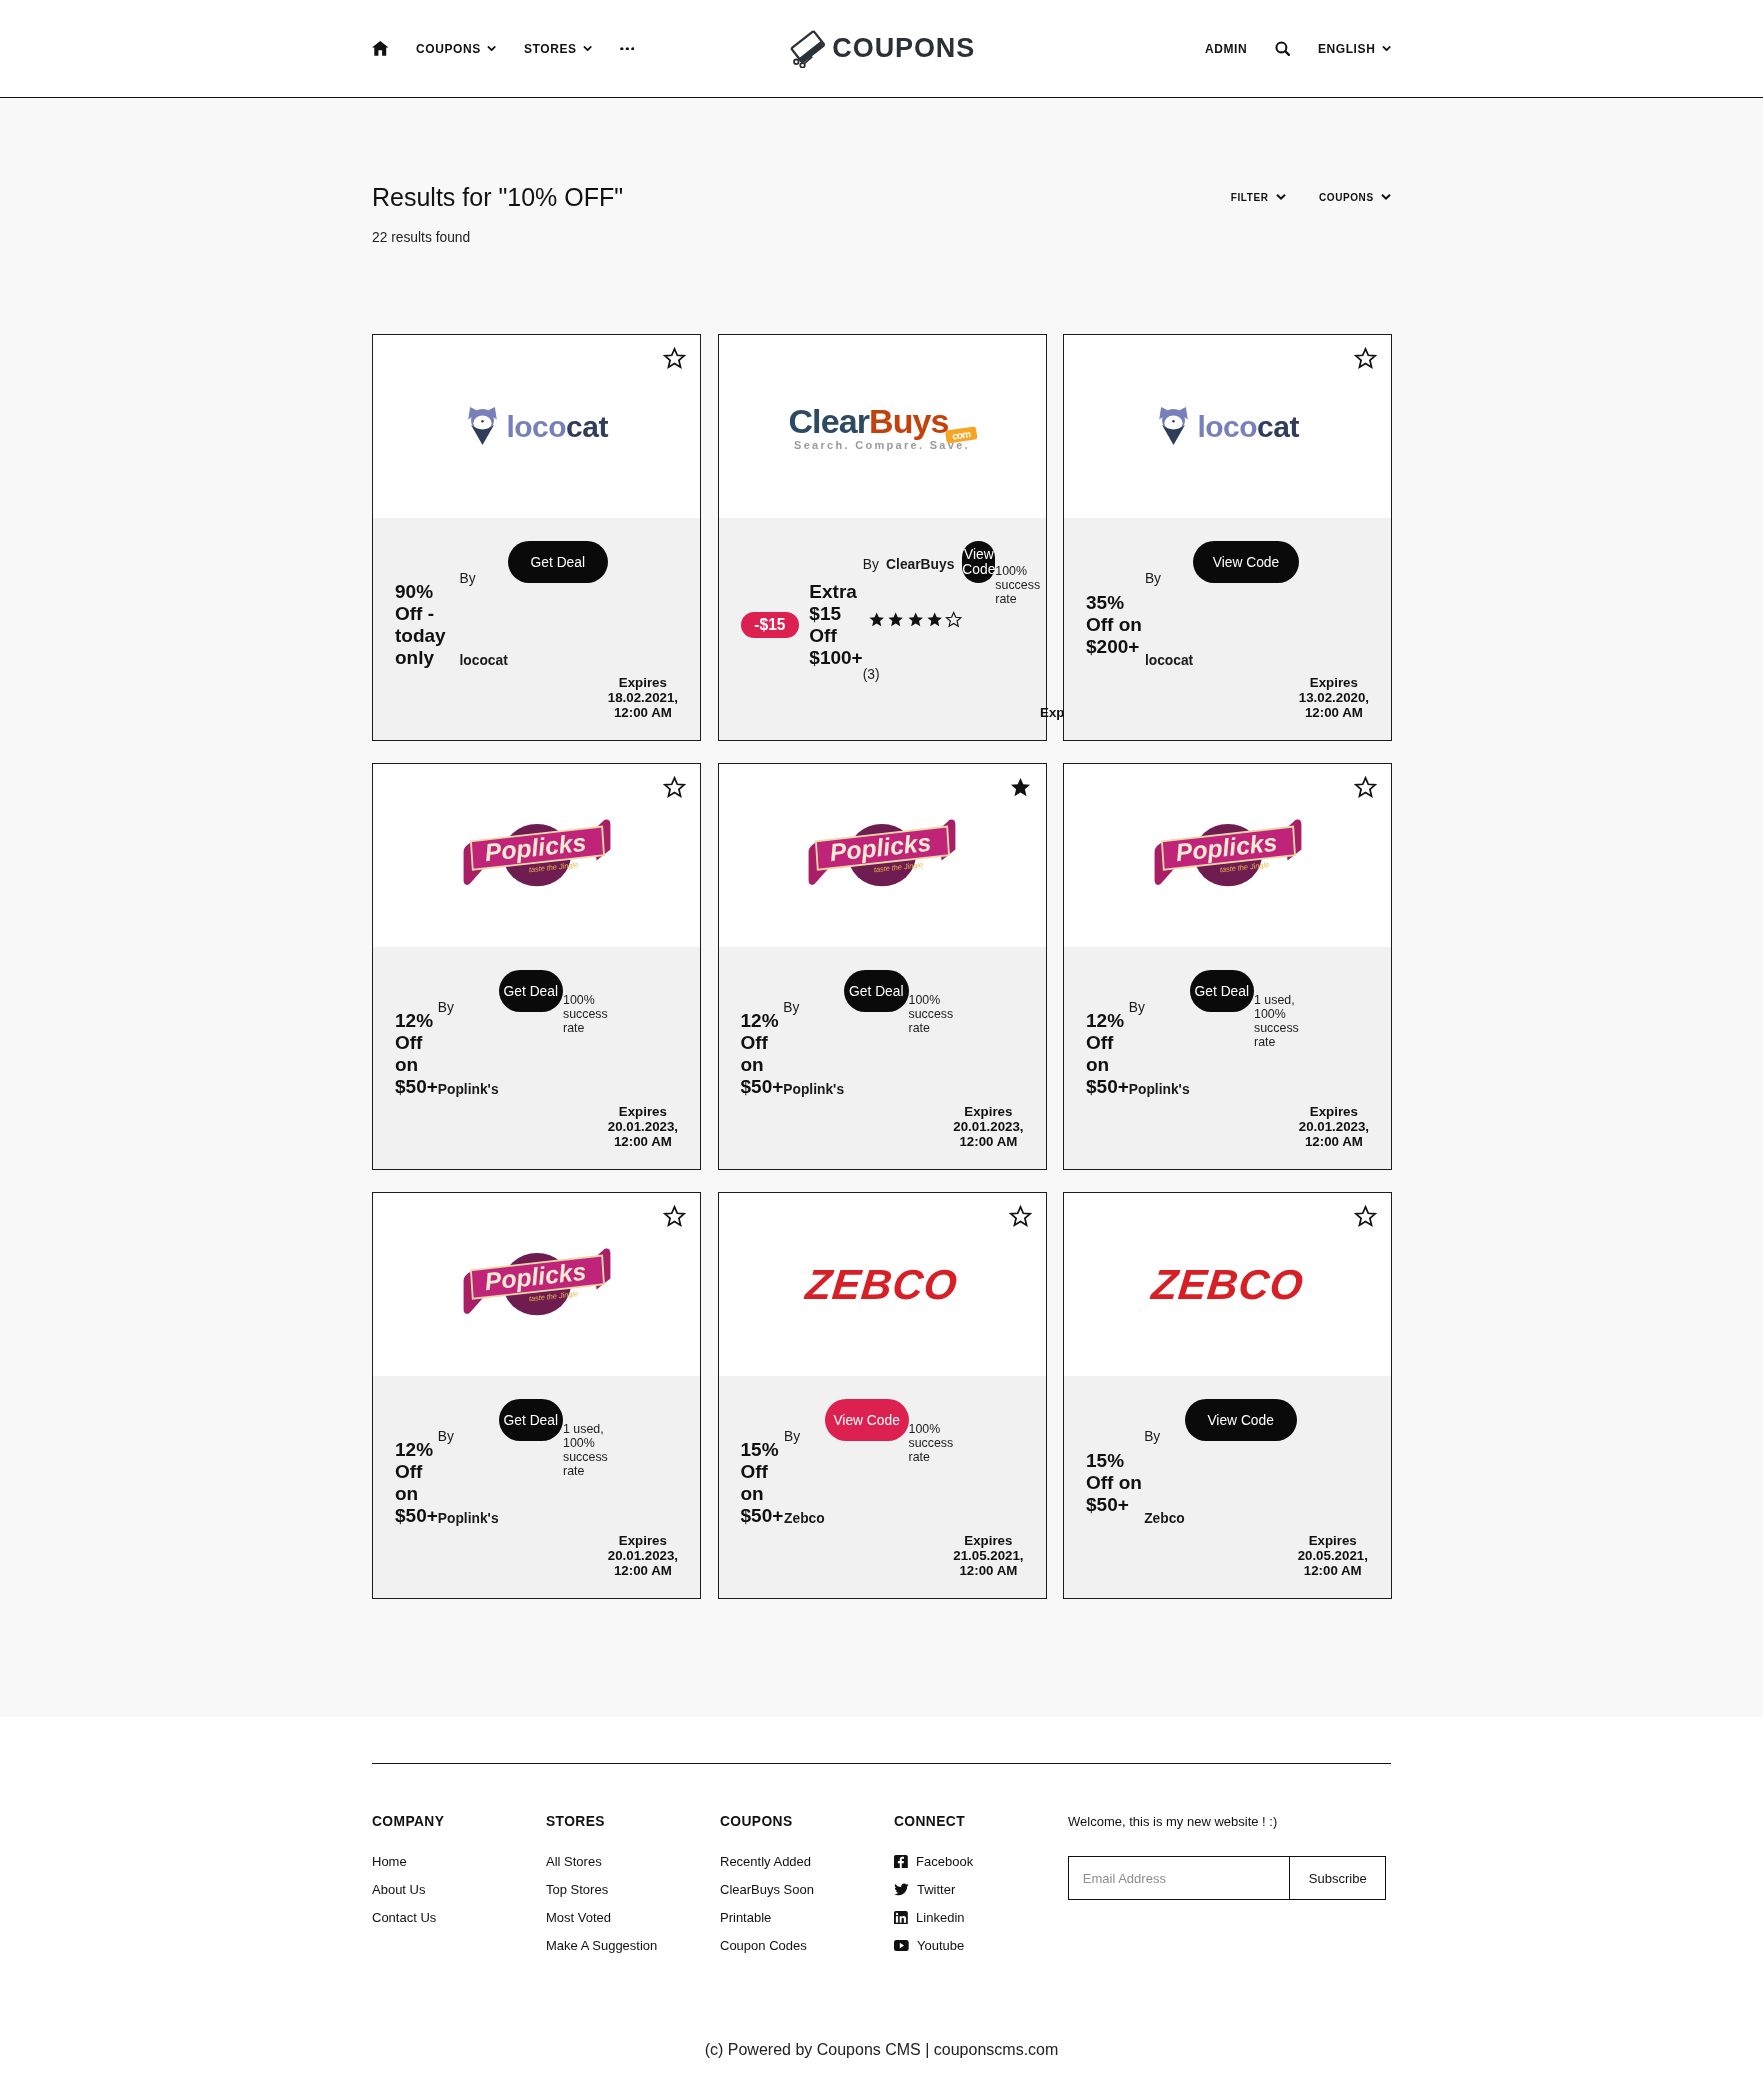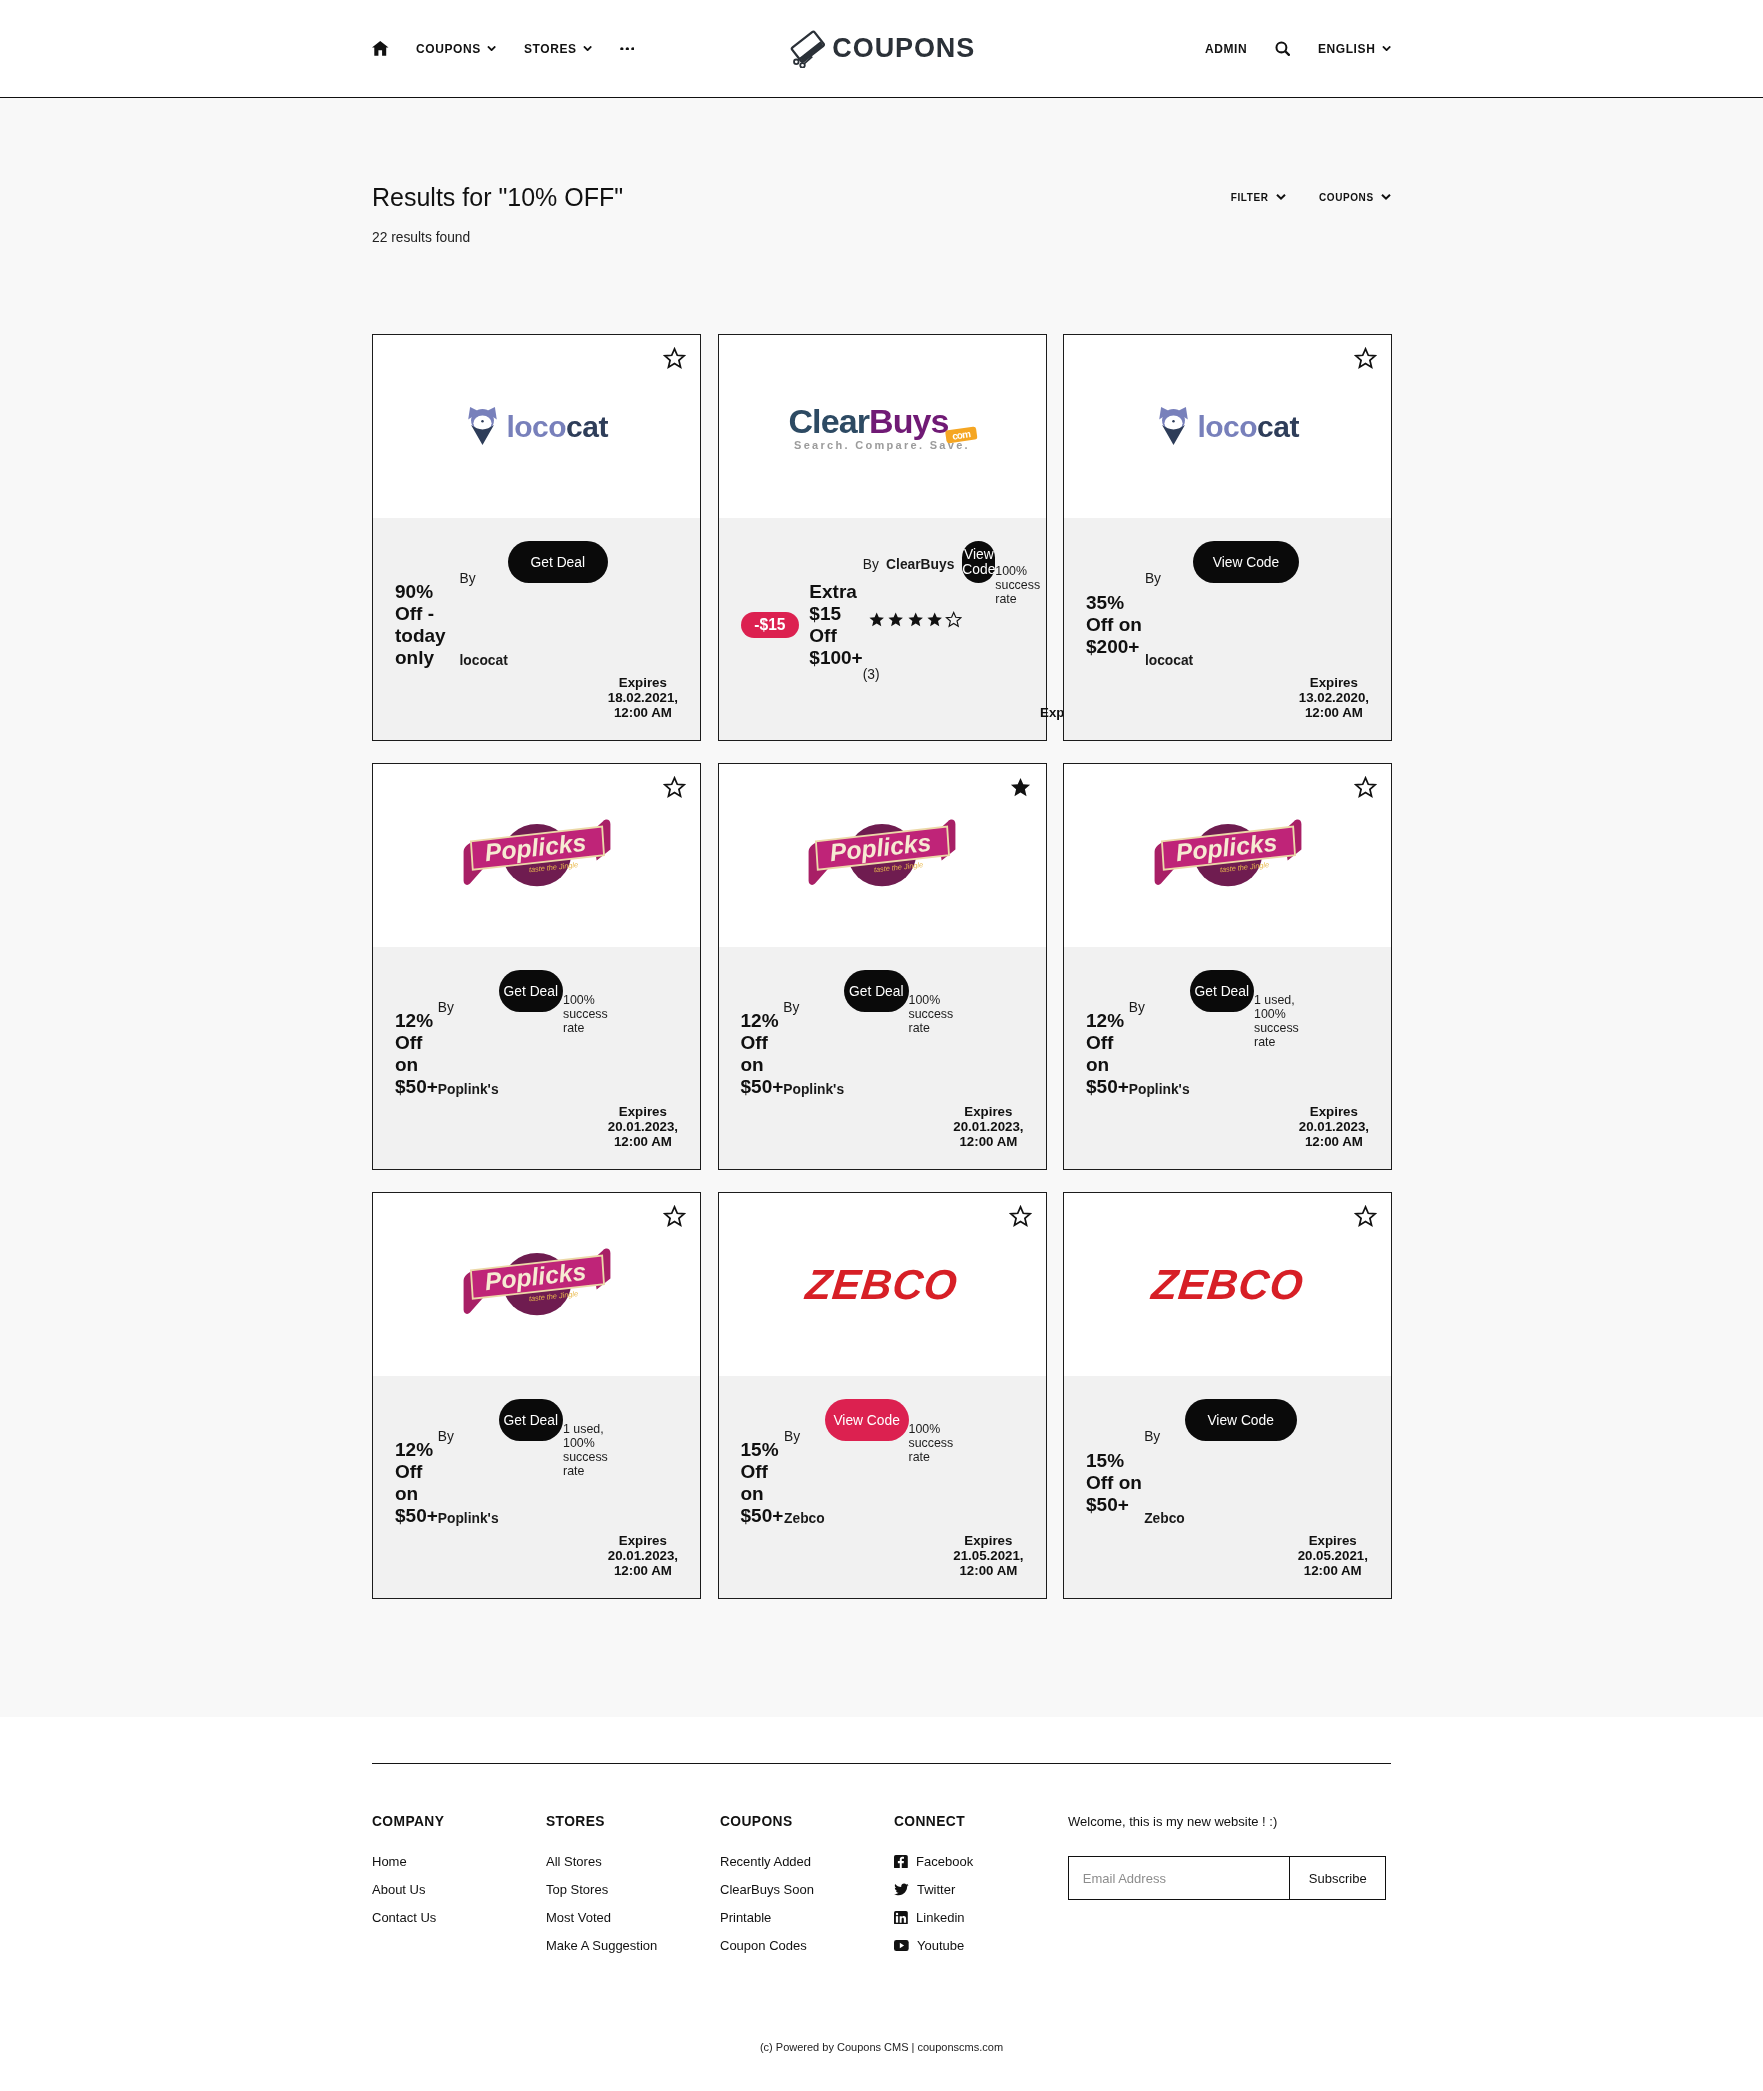--- a/index.html
+++ b/index.html
@@ -84,21 +84,21 @@
   .fav-star { position: absolute; top: 12px; right: 13.8px; cursor: pointer; line-height: 0; }
 
   
   .lococat-logo { display: flex; align-items: center; gap: 6.4px; }
   .lococat-text { font-size: 30px; font-weight: 700; letter-spacing: -0.5px; }
   .lococat-text .p1 { color: #7880bb; }
   .lococat-text .p2 { color: #2e3d59; }
   .clearbuys-logo { text-align: center; position: relative; }
   .clearbuys-main { font-size: 34px; font-weight: 700; letter-spacing: -0.9px; }
   .clearbuys-main .p1 { color: #2d4a63; }
-  .clearbuys-main .p2 { color: #701a75; }
+  .clearbuys-main .p2 { color: #c2410c; }
   .cb-tag {
     display: inline-block; background: #f5a623; color: #fff; font-size: 10px; font-weight: 700;
     padding: 0.9px 6.4px; border-radius: 2.8px; transform: rotate(-8deg) translateY(5.5px); margin-left: -3.7px;
   }
   .clearbuys-tagline { font-size: 11px; color: #9b9b9b; letter-spacing: 2.3px; margin-top: -1.8px; font-weight: 700; }
   .zebco-logo {
     font-size: 42px; font-weight: 700; font-style: italic; color: #d71f26;
     letter-spacing: 0.9px; transform: skewX(-6deg);
   }
 
@@ -114,21 +114,21 @@
   .subscribe-row { display: flex; align-items: flex-start; }
   .email-input {
     width: 223px; height: 44px; border: 1.8px solid #101010; background: #fff;
     font-size: 13px; font-family: inherit; padding: 0 13.8px; color: #333;
   }
   .email-input::placeholder { color: #8d8d8d; }
   .subscribe-btn {
     width: 97px; height: 44px; margin-left: -1.8px; border: 1.8px solid #101010;
     background: #fff; font-size: 13px; font-family: inherit; color: #111; cursor: pointer;
   }
-  .copyright { text-align: center; font-size: 11px; color: #222; padding-top: 75px; }
+  .copyright { text-align: center; font-size: 16px; color: #222; padding-top: 75px; }
   svg { display: block; }
 </style>
 </head>
 <body>
 
 <header class="header">
   <div class="header-inner">
     <nav class="nav-left">
       <span class="nav-item">
         <svg width="16.5" height="14.7" viewBox="0 0 18 16">

